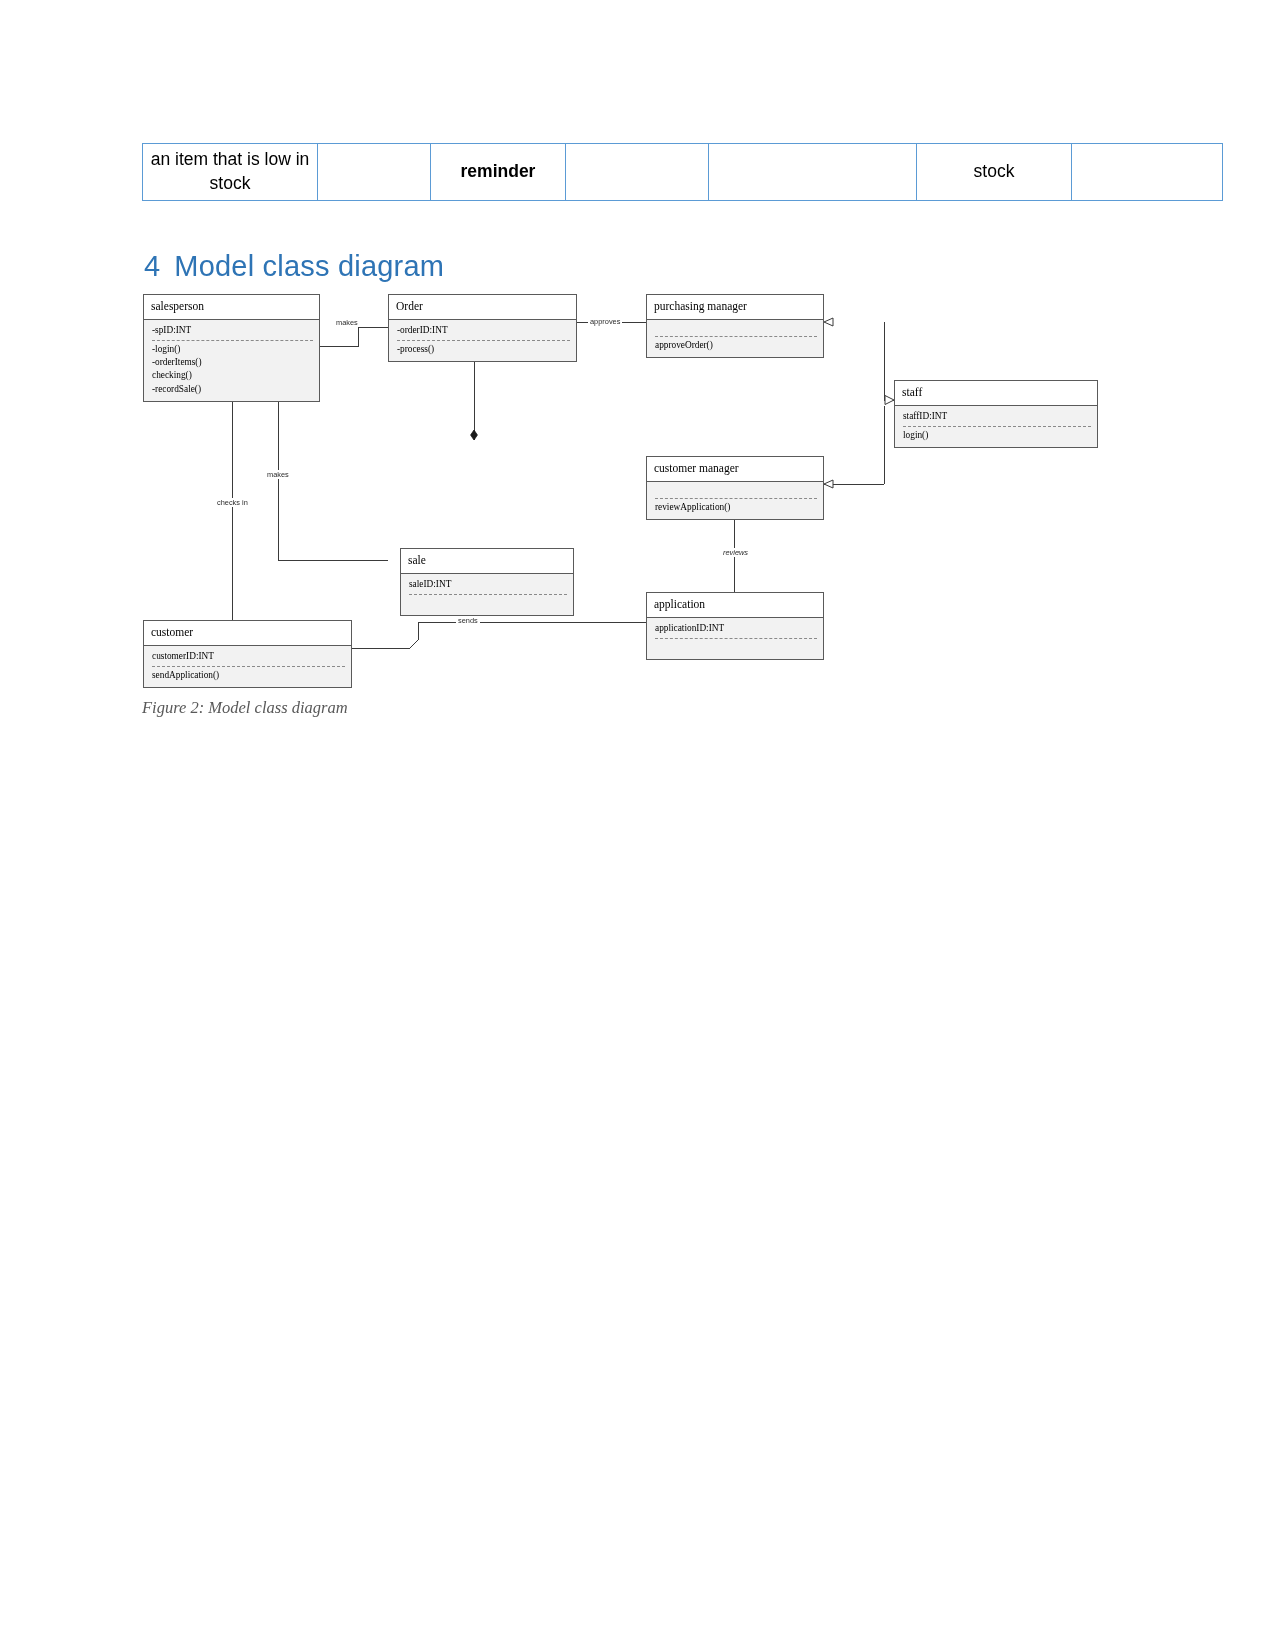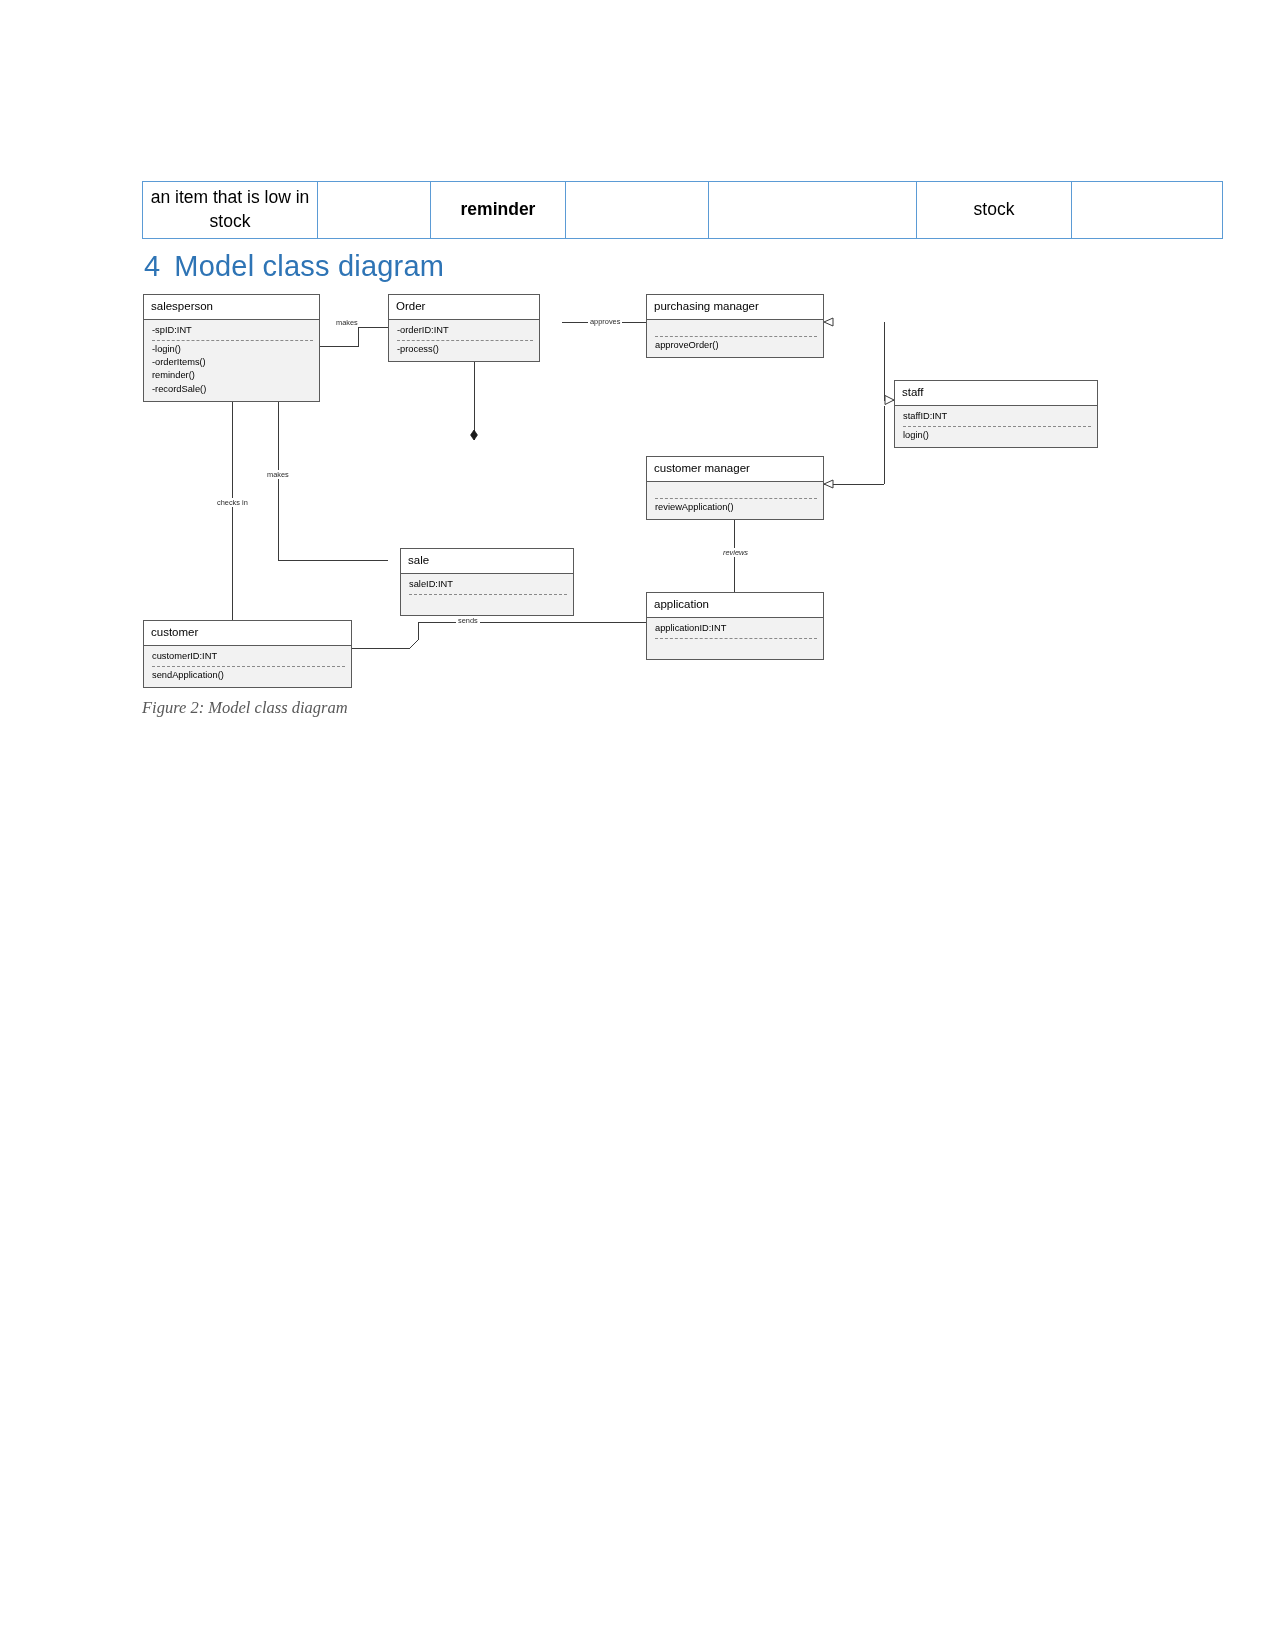--- a/index.html
+++ b/index.html
@@ -19,21 +19,20 @@
   .table-wrap {
     position: absolute;
     left: 142px;
     top: 143px;
     width: 1017px;
   }
   table.doc-table {
     border-collapse: collapse;
     width: 100%;
     table-layout: fixed;
-    margin-top: 38px;
   }
   table.doc-table td {
     border: 1px solid #5b9bd5;
     height: 52px;
     vertical-align: middle;
     text-align: center;
     font-family: "Liberation Sans", sans-serif;
     font-size: 17.5px;
     color: #000000;
     line-height: 1.35;
@@ -75,21 +74,21 @@
     left: 0;
     top: 0;
   }
 
   
   .uml {
     position: absolute;
     box-sizing: border-box;
     border: 1px solid #5a5a5a;
     background: #ffffff;
-    font-family: Liberation Sans, sans-serif;
+    font-family: Liberation Serif, serif;
     z-index: 5;
   }
   .uml .name {
     font-size: 11.5px;
     color: #000000;
     padding: 5px 6px 5px 7px;
     background: #ffffff;
     line-height: 1.2;
     white-space: nowrap;
   }
@@ -204,27 +203,27 @@
   <div class="uml" style="left:143px; top:294px; width:177px;">
     <div class="name">salesperson</div>
     <div class="members">
       <div class="attrs">
         <div class="m">-spID:INT</div>
       </div>
       <div class="divider"></div>
       <div class="methods">
         <div class="m">-login()</div>
         <div class="m">-orderItems()</div>
-        <div class="m">reminder()</div>
+        <div class="m">checking()</div>
         <div class="m">-recordSale()</div>
       </div>
     </div>
   </div>
 
-  <div class="uml" style="left:388px; top:294px; width:152px;">
+  <div class="uml" style="left:388px; top:294px; width:189px;">
     <div class="name">Order</div>
     <div class="members">
       <div class="attrs">
         <div class="m">-orderID:INT</div>
       </div>
       <div class="divider"></div>
       <div class="methods">
         <div class="m">-process()</div>
       </div>
     </div>

